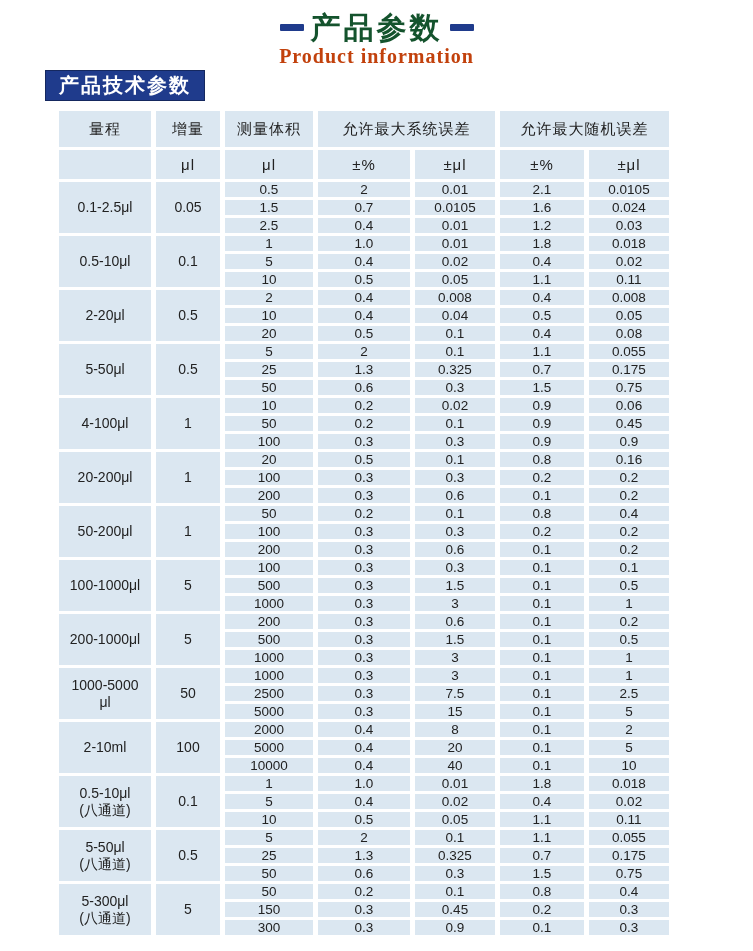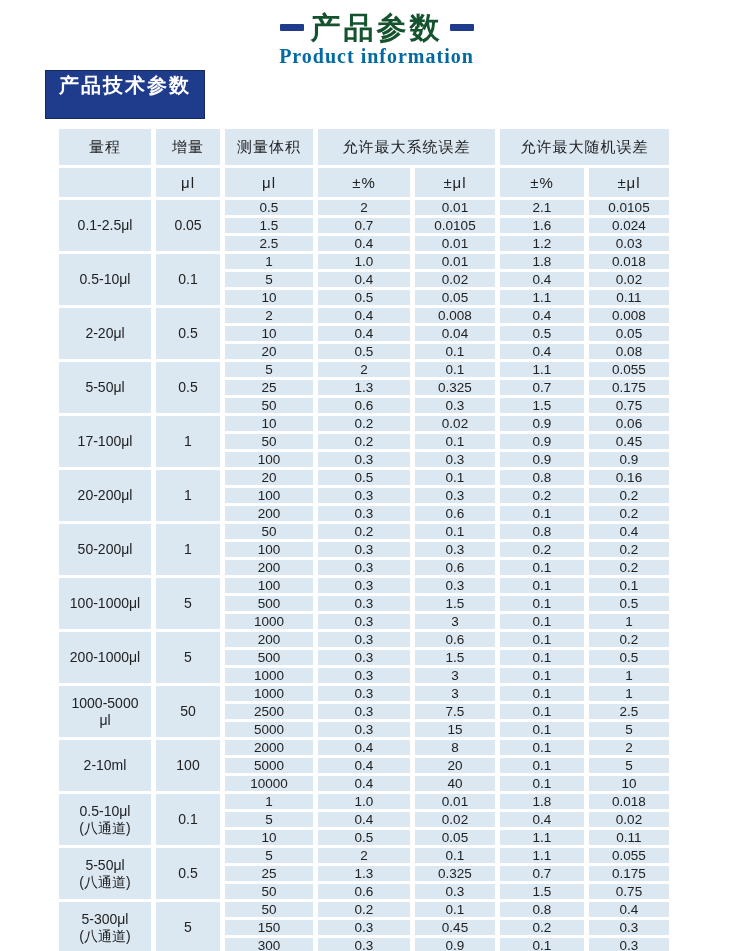--- a/index.html
+++ b/index.html
@@ -36,40 +36,40 @@
   }
   .dash {
     display: inline-block;
     width: 24px;
     height: 7px;
     background: #1f3b8c;
     border-radius: 1px;
   }
   .en-title {
     margin-top: 1px;
-    color: #0369a1;
+    color: #c2410c;
     font-family: "Liberation Serif", "DejaVu Serif", serif;
     font-weight: bold;
     font-size: 20px;
     letter-spacing: 1px;
     line-height: 23px;
   }
 
   
   .badge {
     display: inline-block;
     margin: 2px 0 0 45px;
     background: #1f3b8c;
     border: 1px solid #15285f;
     color: #ffffff;
     font-size: 20px;
     font-weight: bold;
     letter-spacing: 2px;
     line-height: 20px;
-    padding: 4px 13px 23px 13px;
+    padding: 4px 13px 5px 13px;
   }
 
   
   table.spec {
     margin: 7px 0 0 54px;
     width: 620px;
     table-layout: fixed;
     border-collapse: separate;
     border-spacing: 5px 3px;
   }
@@ -238,21 +238,21 @@
           <td>0.175</td>
         </tr>
         <tr>
           <td>50</td>
           <td>0.6</td>
           <td>0.3</td>
           <td>1.5</td>
           <td>0.75</td>
         </tr>
         <tr>
-          <td rowspan="3" class="range-cell">17-100μl</td>
+          <td rowspan="3" class="range-cell">4-100μl</td>
           <td rowspan="3" class="inc-cell">1</td>
           <td>10</td>
           <td>0.2</td>
           <td>0.02</td>
           <td>0.9</td>
           <td>0.06</td>
         </tr>
         <tr>
           <td>50</td>
           <td>0.2</td>

